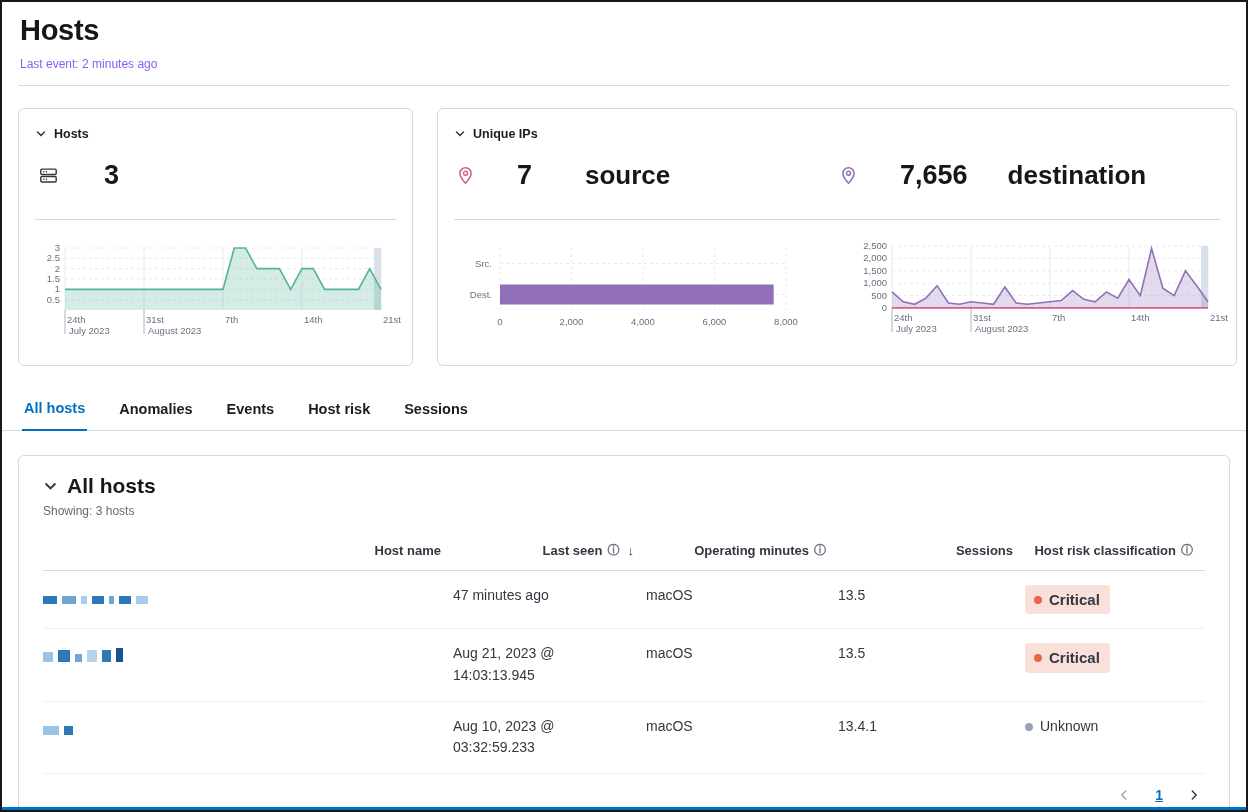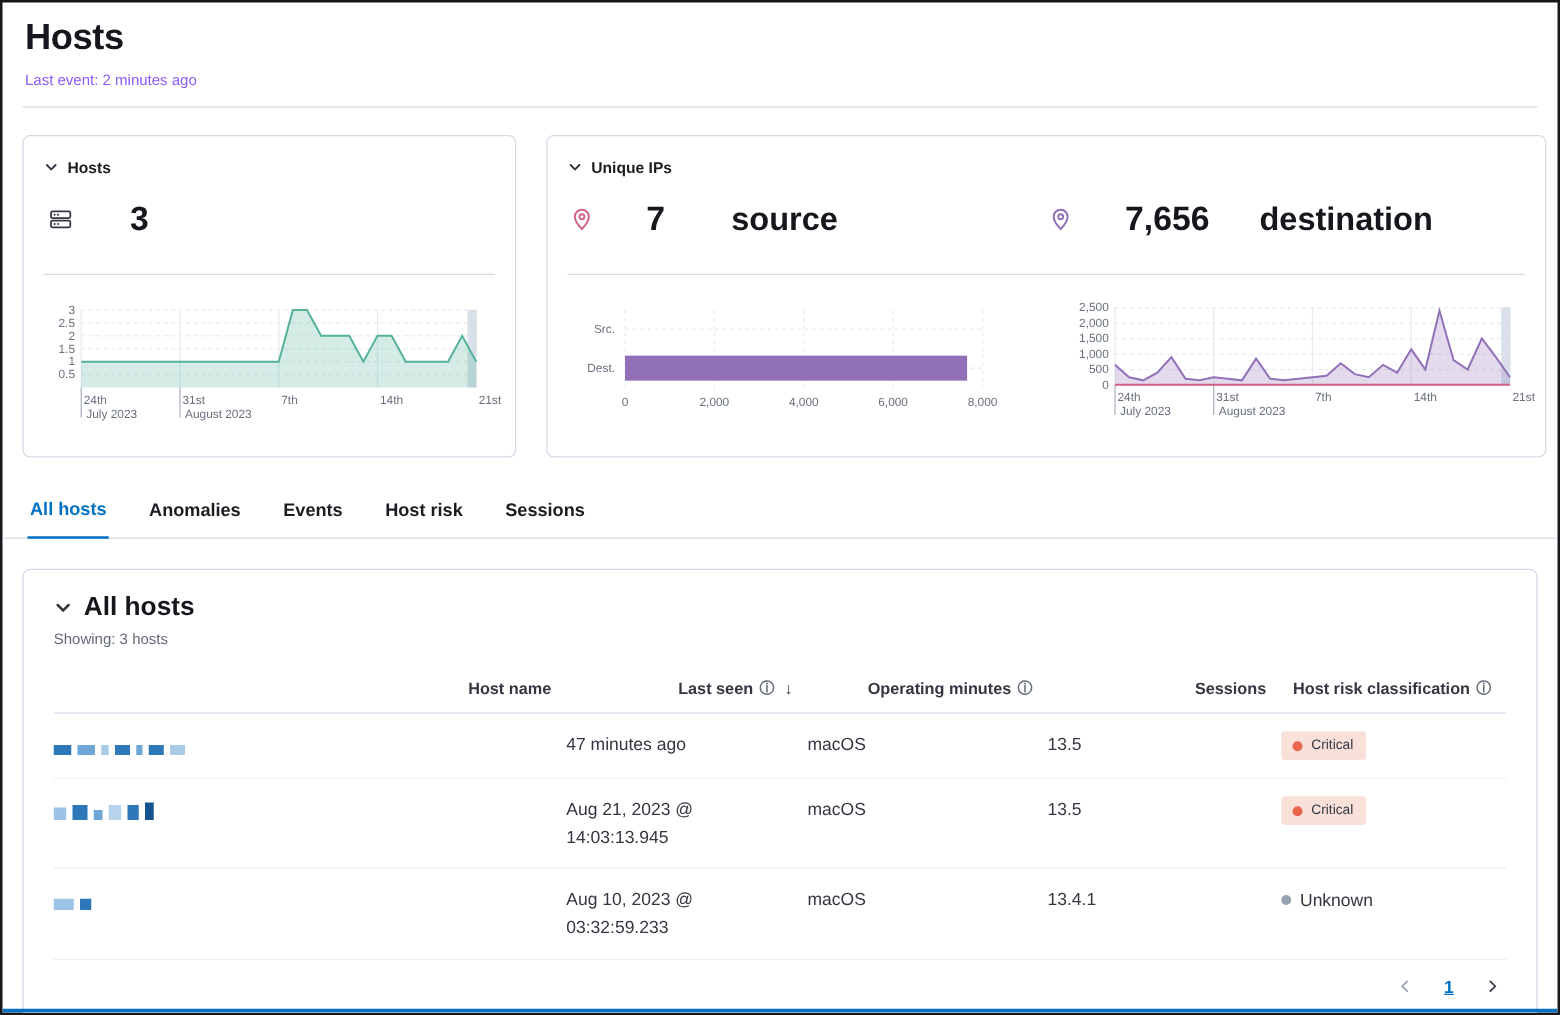--- a/index.html
+++ b/index.html
@@ -48,21 +48,21 @@
   .thead{border-bottom:1px solid #d3dae6;margin-top:14px;}
   .th{font-size:13px;font-weight:700;color:#343741;padding:10px 12px 11px 0;display:flex;align-items:center;gap:5px;cursor:pointer;justify-content:flex-end;}
   .info{font-size:12px;color:#69707d;font-style:normal;}
   .sort{font-size:13px;color:#343741;margin-left:3px;}
   .trow{border-bottom:1px solid #edf0f6;}
   .td{font-size:14px;color:#343741;padding:14px 12px 14px 0;line-height:1.55;}
   .date{max-width:150px;display:block;}
   .redact{display:flex;align-items:flex-end;gap:5px;height:15px;margin-top:4px;cursor:pointer;}
   .redact i{display:block;}
   .badge{display:inline-flex;align-items:center;gap:7px;background:#f9e1da;border-radius:3px;
-         padding:3px 10px 3px 9px;font-size:11px;color:#343741;}
+         padding:3px 10px 3px 9px;font-size:15px;color:#343741;font-weight:bold;}
   .dot{width:8px;height:8px;border-radius:50%;flex:0 0 8px;}
   .dot-critical{background:#e7664c;}
   .risk-plain{display:inline-flex;align-items:center;gap:7px;font-size:14px;color:#343741;}
   .dot-unknown{background:#98a2b3;}
   .pagination{display:flex;justify-content:flex-end;align-items:center;gap:22px;padding:12px 2px 4px;}
   .page-btn{display:inline-flex;align-items:center;background:none;border:none;cursor:pointer;padding:2px;}
   .page-num{font-size:14px;font-weight:700;color:#0071c2;text-decoration:underline;background:none;border:none;cursor:pointer;font-family:inherit;}
   .bottom-accent{position:absolute;left:0;right:0;bottom:0;height:3px;background:#0071c2;}
 </style>
 </head>

